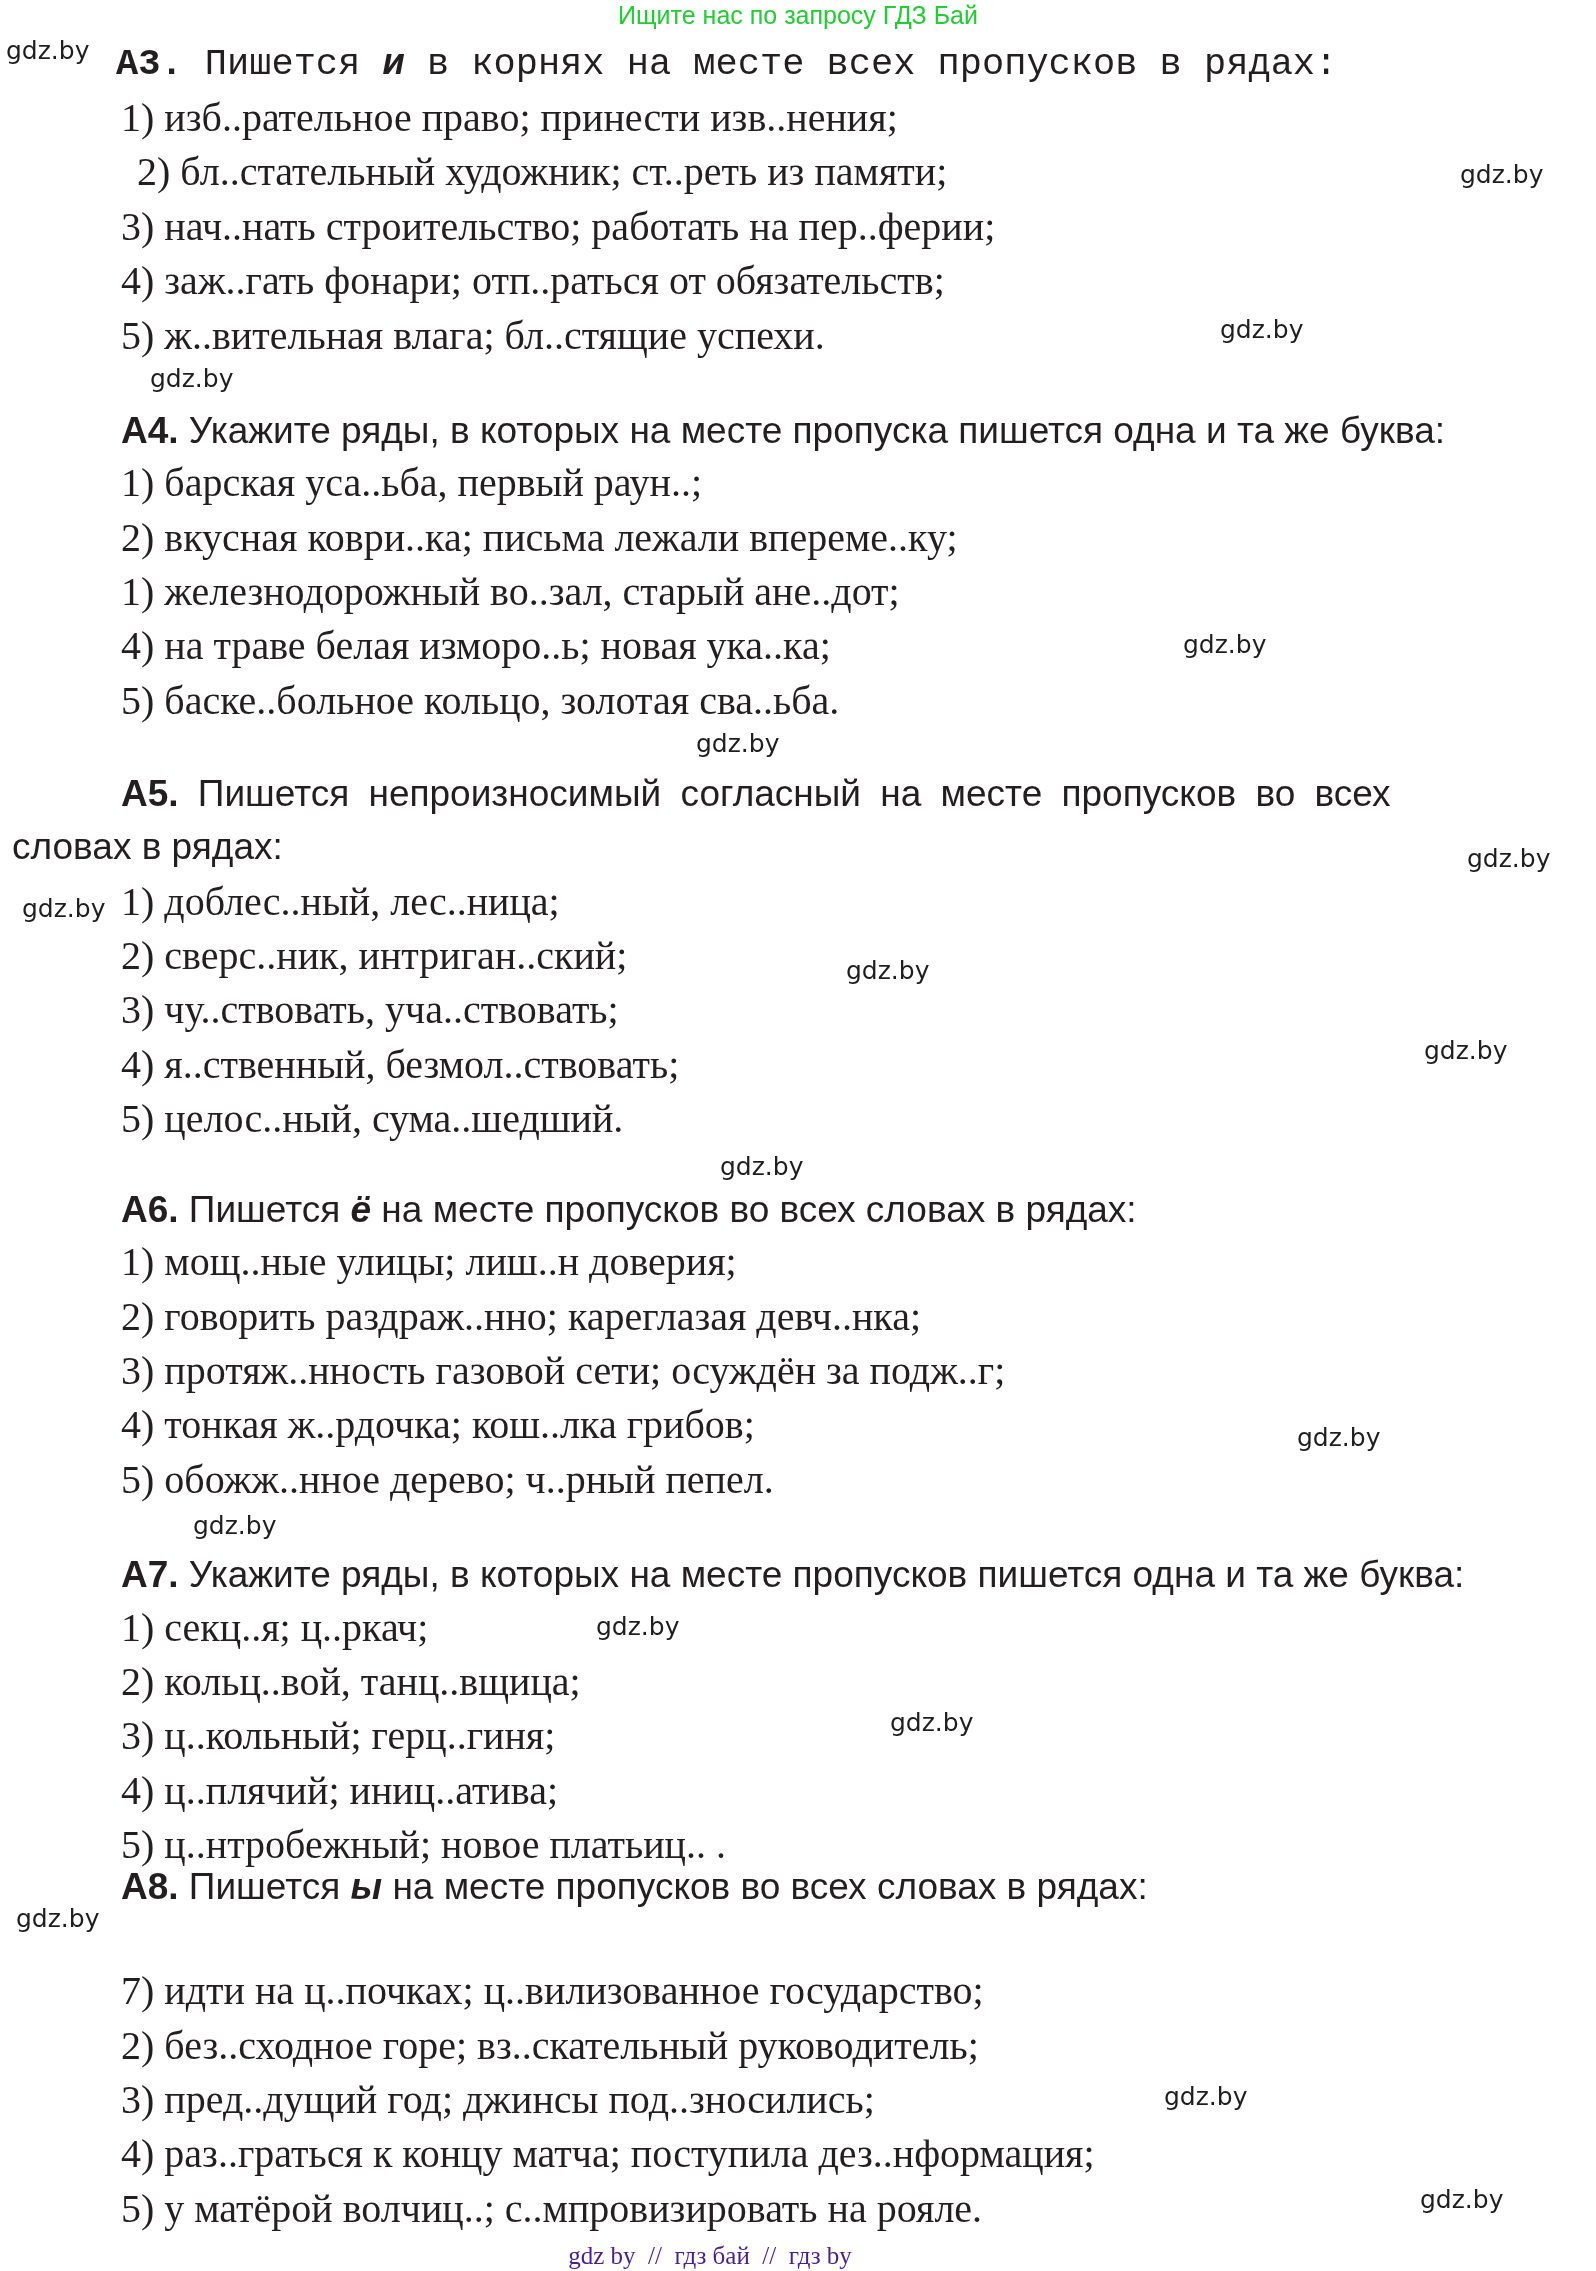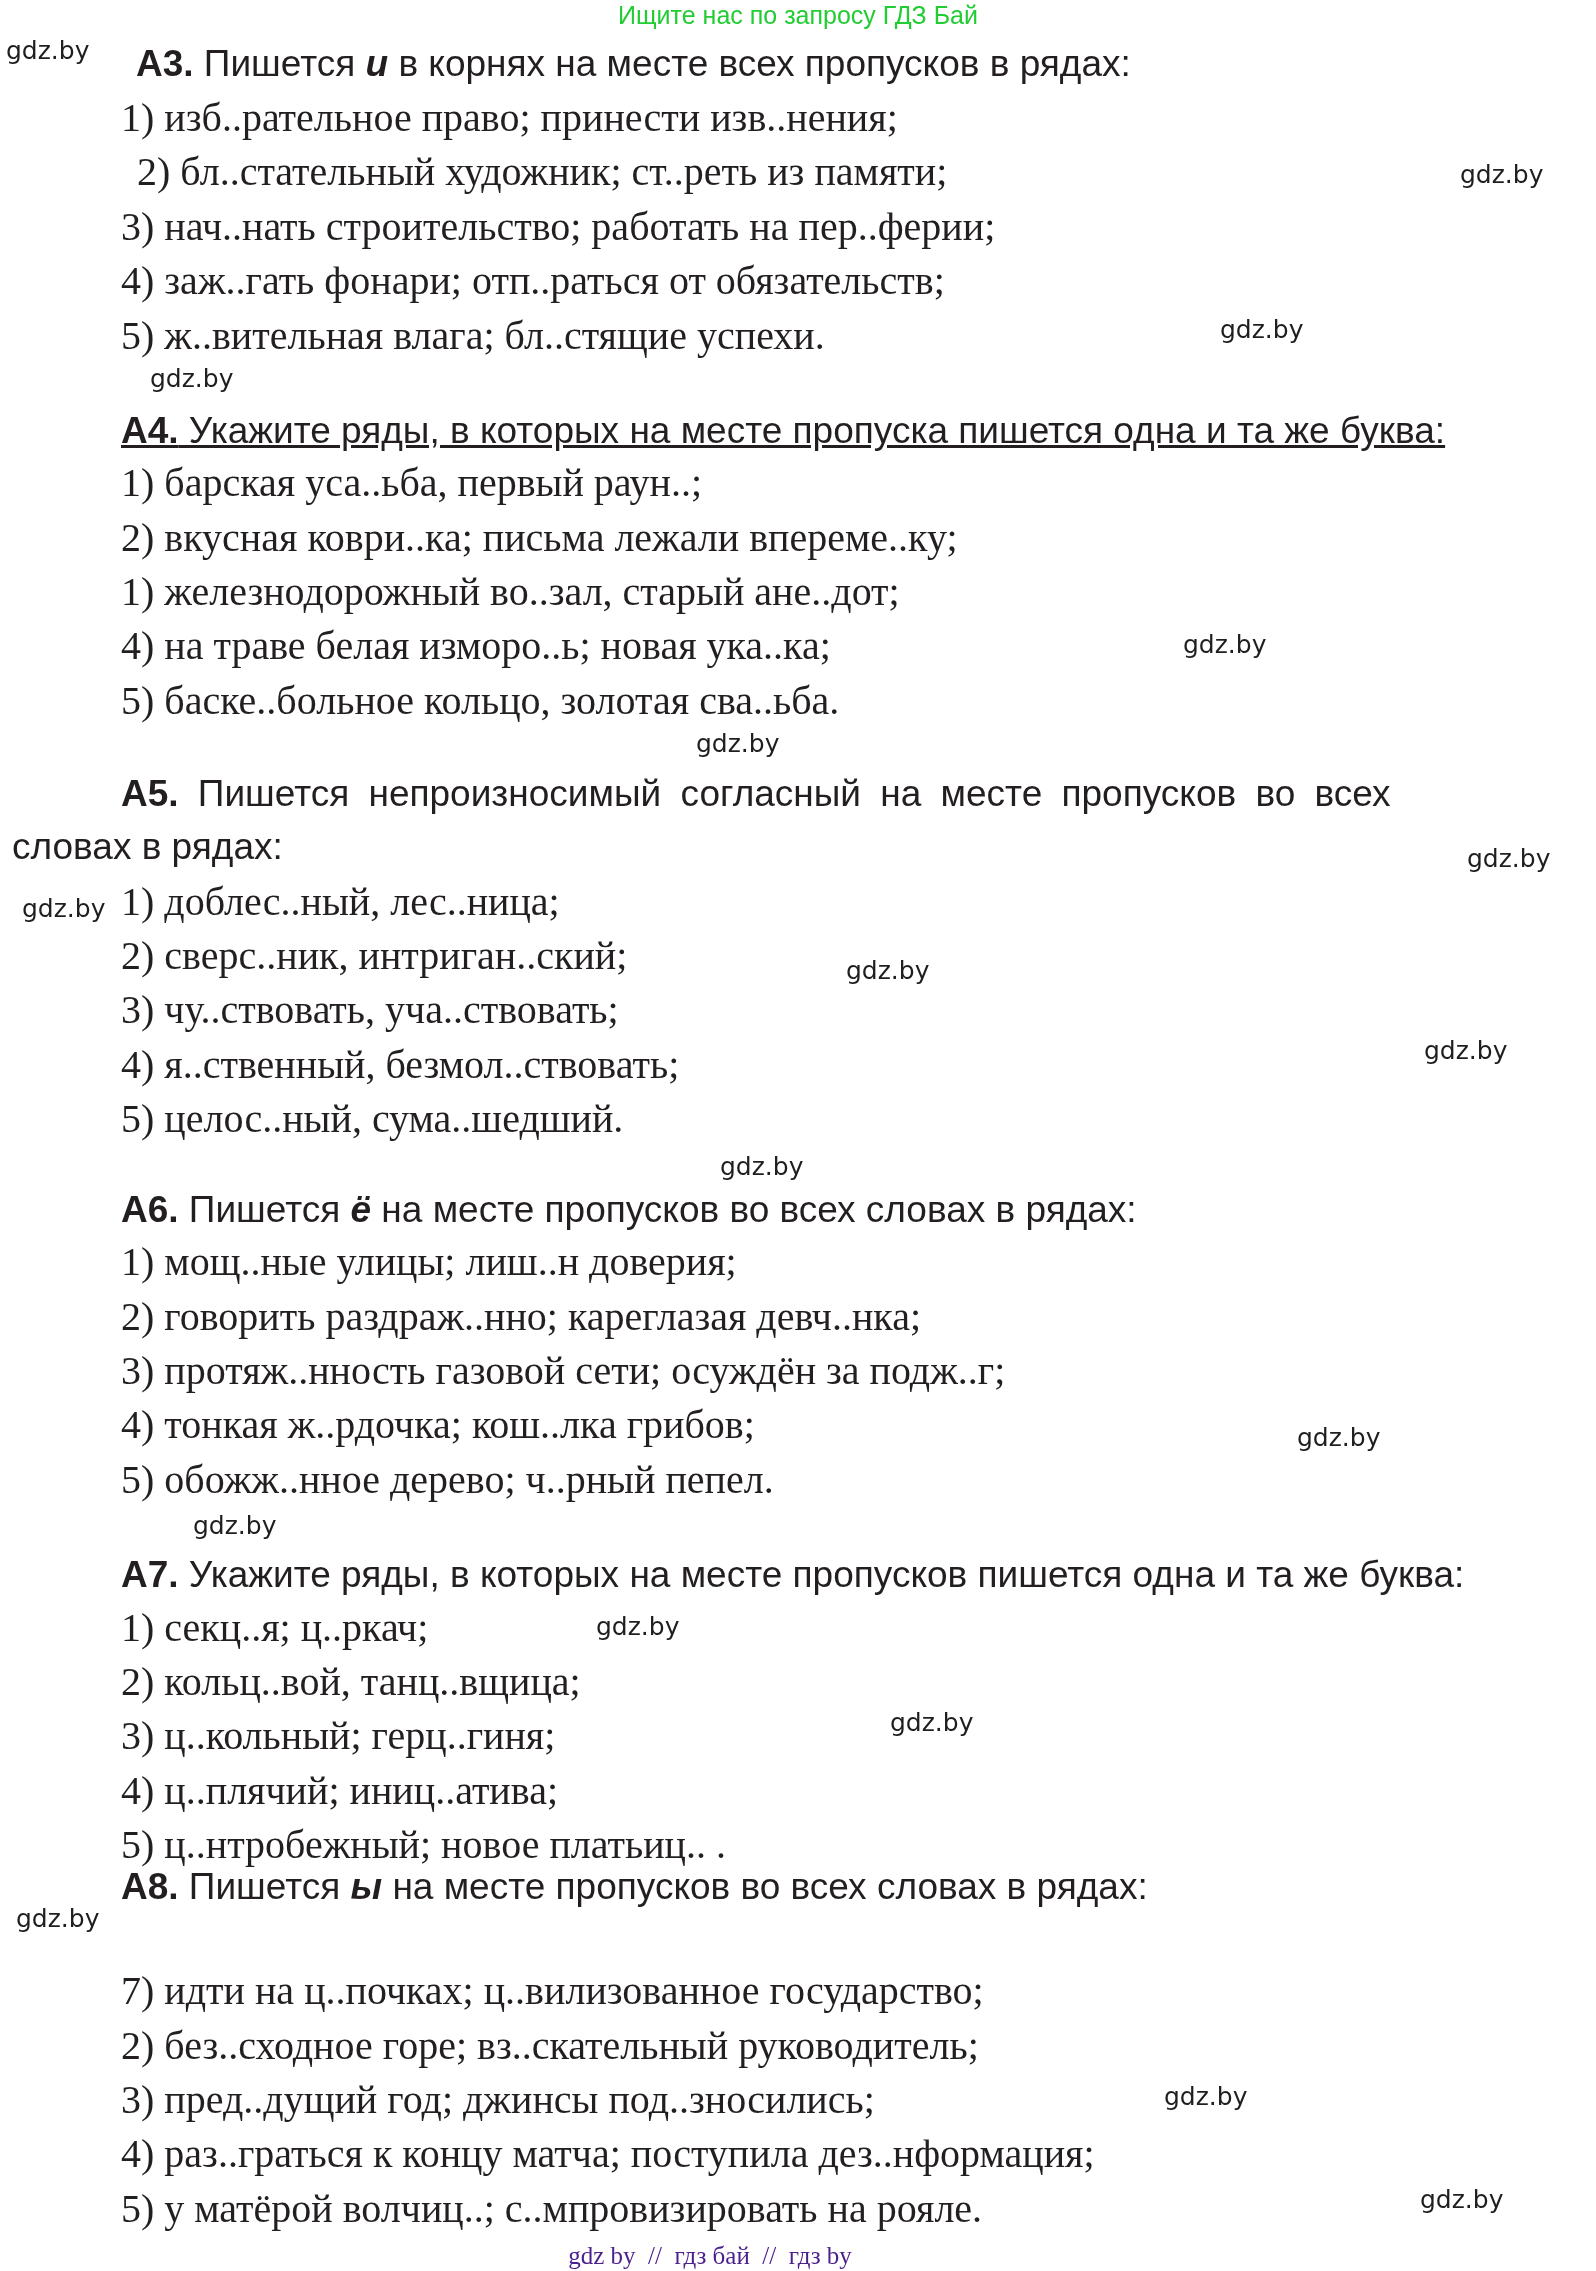--- a/index.html
+++ b/index.html
@@ -29,30 +29,30 @@
 <div class="wm" style="left:1424px;top:1036px;">gdz.by</div>
 <div class="wm" style="left:720px;top:1152px;">gdz.by</div>
 <div class="wm" style="left:1297px;top:1423px;">gdz.by</div>
 <div class="wm" style="left:193px;top:1511px;">gdz.by</div>
 <div class="wm" style="left:596px;top:1612px;">gdz.by</div>
 <div class="wm" style="left:890px;top:1708px;">gdz.by</div>
 <div class="wm" style="left:16px;top:1904px;">gdz.by</div>
 <div class="wm" style="left:1164px;top:2082px;">gdz.by</div>
 <div class="wm" style="left:1420px;top:2185px;">gdz.by</div>
 
-<div class="q" style="left:136px;top:42px;">
+<div class="q" style="left:116px;top:42px;font-family:Liberation Mono, monospace;">
   <span class="num">А3.</span><span> Пишется </span><span class="em">и</span><span> в корнях на месте всех пропусков в рядах:</span>
 </div>
 <div class="row" style="top:94px;">1) изб..рательное право; принести изв..нения;</div>
 <div class="row" style="top:148px;margin-left:16px;">2) бл..стательный художник; ст..реть из памяти;</div>
 <div class="row" style="top:203px;">3) нач..нать строительство; работать на пер..ферии;</div>
 <div class="row" style="top:257px;">4) заж..гать фонари; отп..раться от обязательств;</div>
 <div class="row" style="top:312px;">5) ж..вительная влага; бл..стящие успехи.</div>
 
-<div class="q" style="left:121px;top:409px;text-decoration:underline;">
+<div class="q" style="left:121px;top:409px;">
   <span class="num">А4.</span><span> Укажите ряды, в которых на месте пропуска пишется одна и та же буква:</span>
 </div>
 <div class="row" style="top:459px;">1) барская уса..ьба, первый раун..;</div>
 <div class="row" style="top:514px;">2) вкусная коври..ка; письма лежали впереме..ку;</div>
 <div class="row" style="top:568px;">1) железнодорожный во..зал, старый ане..дот;</div>
 <div class="row" style="top:622px;">4) на траве белая изморо..ь; новая ука..ка;</div>
 <div class="row" style="top:677px;">5) баске..больное кольцо, золотая сва..ьба.</div>
 
 <div class="q" style="left:121px;top:772px;word-spacing:9px;">
   <span class="num">А5.</span><span> Пишется непроизносимый согласный на месте пропусков во всех</span>

